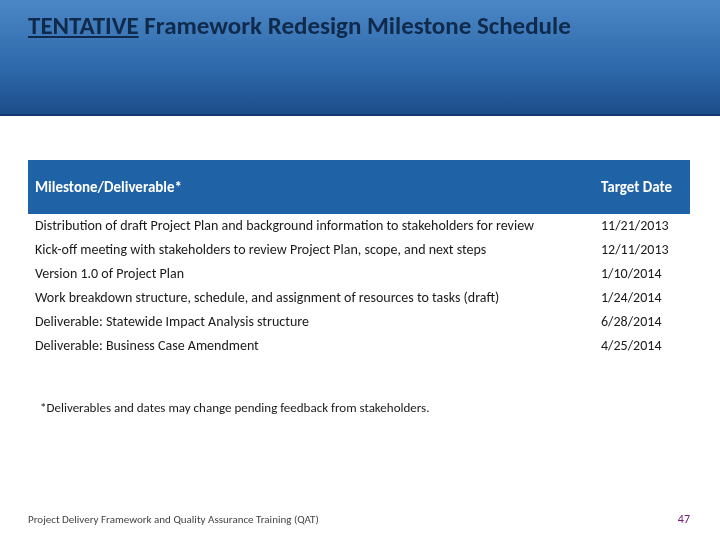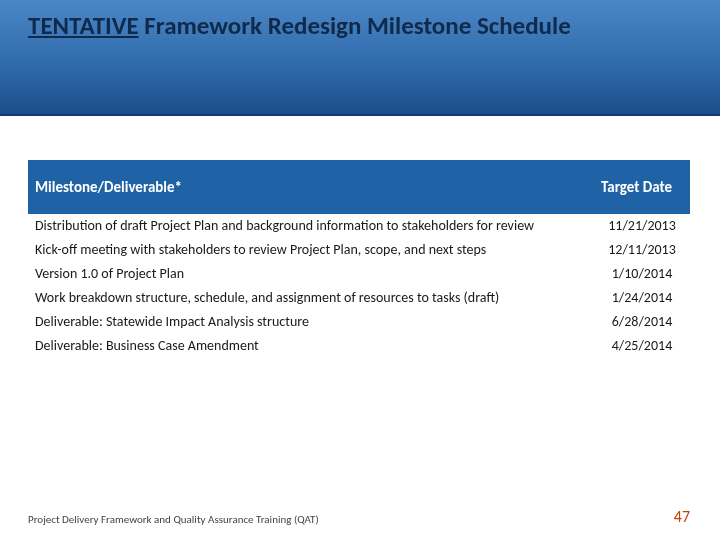--- a/index.html
+++ b/index.html
@@ -17,24 +17,24 @@
   }
   .title .underlined { text-decoration: underline; }
   .table-wrap { position: absolute; top: 160px; left: 28px; width: 662px; }
   table { width: 100%; border-collapse: collapse; font-size: 14px; color: #1a1a1a; }
   thead th {
     background: #1f63a6; color: #fff; font-weight: 700; text-align: left;
     padding: 18px 7px; vertical-align: top; font-size: 15px;
   }
   thead th.col-date { width: 96px; margin-top: 44px; }
   tbody td { padding: 3px 7px 3px 7px; vertical-align: top; line-height: 1.28; }
-  tbody td.date { white-space: nowrap; text-align: center; }
+  tbody td.date { white-space: nowrap; }
   .footnote { position: absolute; top: 400px; left: 40px; font-size: 13px; color: #1a1a1a; }
   .footer { position: absolute; bottom: 14px; left: 28px; right: 28px; font-size: 11px; color: #444; }
-  .page-num { position: absolute; bottom: 14px; right: 30px; font-size: 16px; color: #c2410c; }
+  .page-num { position: absolute; bottom: 14px; right: 30px; font-size: 12px; color: #701a75; }
 </style>
 </head>
 <body>
 <div class="slide">
 
   <div class="header-band"></div>
 
   <div class="title">
     <span class="underlined">TENTATIVE</span><span> Framework Redesign Milestone Schedule</span>
   </div>
@@ -69,17 +69,18 @@
           <td class="date">6/28/2014</td>
         </tr>
         <tr>
           <td>Deliverable: Business Case Amendment</td>
           <td class="date">4/25/2014</td>
         </tr>
       </tbody>
     </table>
   </div>
 
+  <div class="footnote">*Deliverables and dates may change pending feedback from stakeholders.</div>
 
   <div class="footer">Project Delivery Framework and Quality Assurance Training (QAT)</div>
   <div class="page-num">47</div>
 
 </div>
 
 </body></html>

